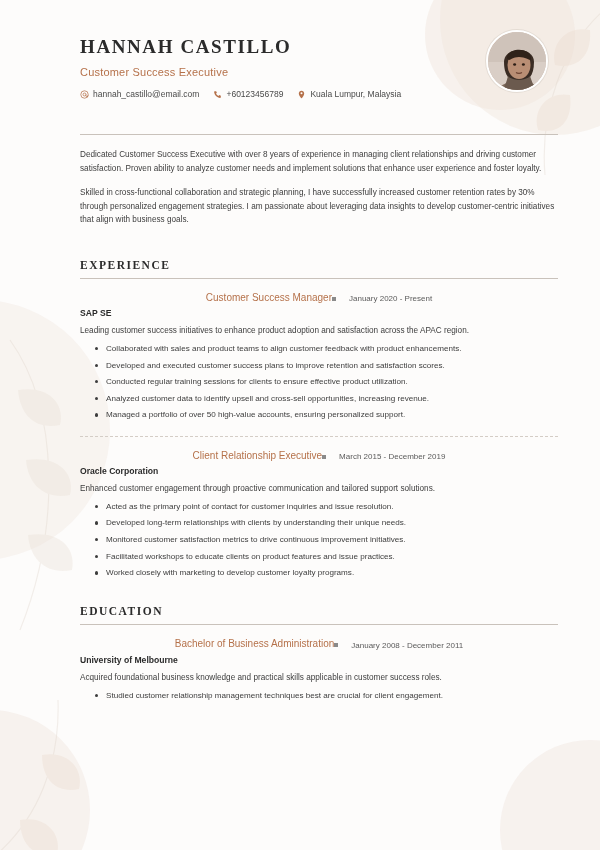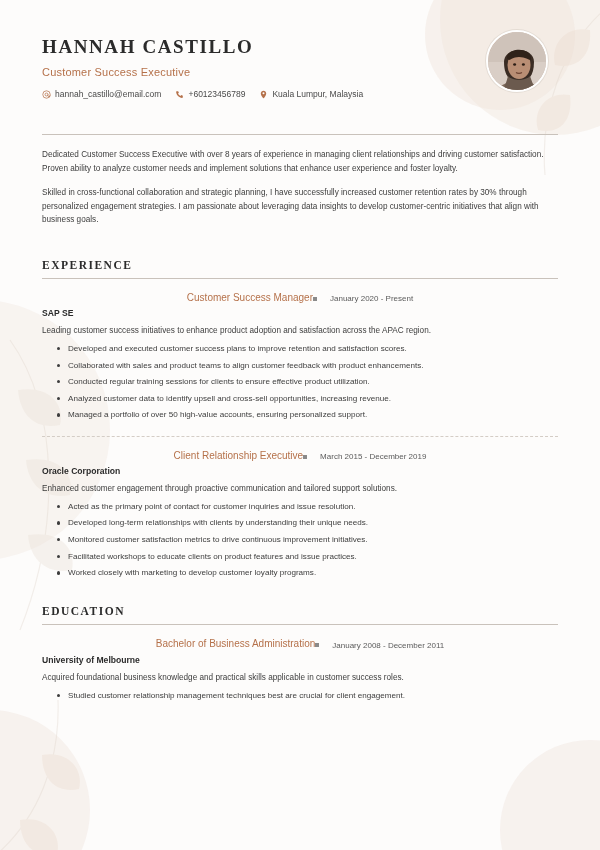--- a/index.html
+++ b/index.html
@@ -15,20 +15,21 @@
     color: #333333;
     overflow: hidden;
     position: relative;
   }
   .page {
     position: relative;
     width: 600px;
     height: 850px;
     background: #fdfcfb;
     overflow: hidden;
+    padding-left: 38px;
   }
   
   .blob {
     position: absolute;
     border-radius: 50%;
     background: #f3ece6;
     opacity: 0.55;
     pointer-events: none;
   }
   .blob-1 { width: 230px; height: 230px; right: -70px; top: -95px; background: #f2e9e2; }
@@ -291,22 +292,22 @@
         <div class="entry-head">
           <div class="entry-role">Customer Success Manager</div>
           <div class="entry-date">
             <span class="date-sq"></span>
             <span>January 2020 - Present</span>
           </div>
         </div>
         <div class="entry-org">SAP SE</div>
         <div class="entry-desc">Leading customer success initiatives to enhance product adoption and satisfaction across the APAC region.</div>
         <ul class="bullets">
+          <li>Collaborated with sales and product teams to align customer feedback with product enhancements.</li>
           <li>Developed and executed customer success plans to improve retention and satisfaction scores.</li>
-          <li>Collaborated with sales and product teams to align customer feedback with product enhancements.</li>
           <li>Conducted regular training sessions for clients to ensure effective product utilization.</li>
           <li>Analyzed customer data to identify upsell and cross-sell opportunities, increasing revenue.</li>
           <li>Managed a portfolio of over 50 high-value accounts, ensuring personalized support.</li>
         </ul>
       </div>
 
       <div class="entry-sep"></div>
 
       <div class="entry">
         <div class="entry-head">

